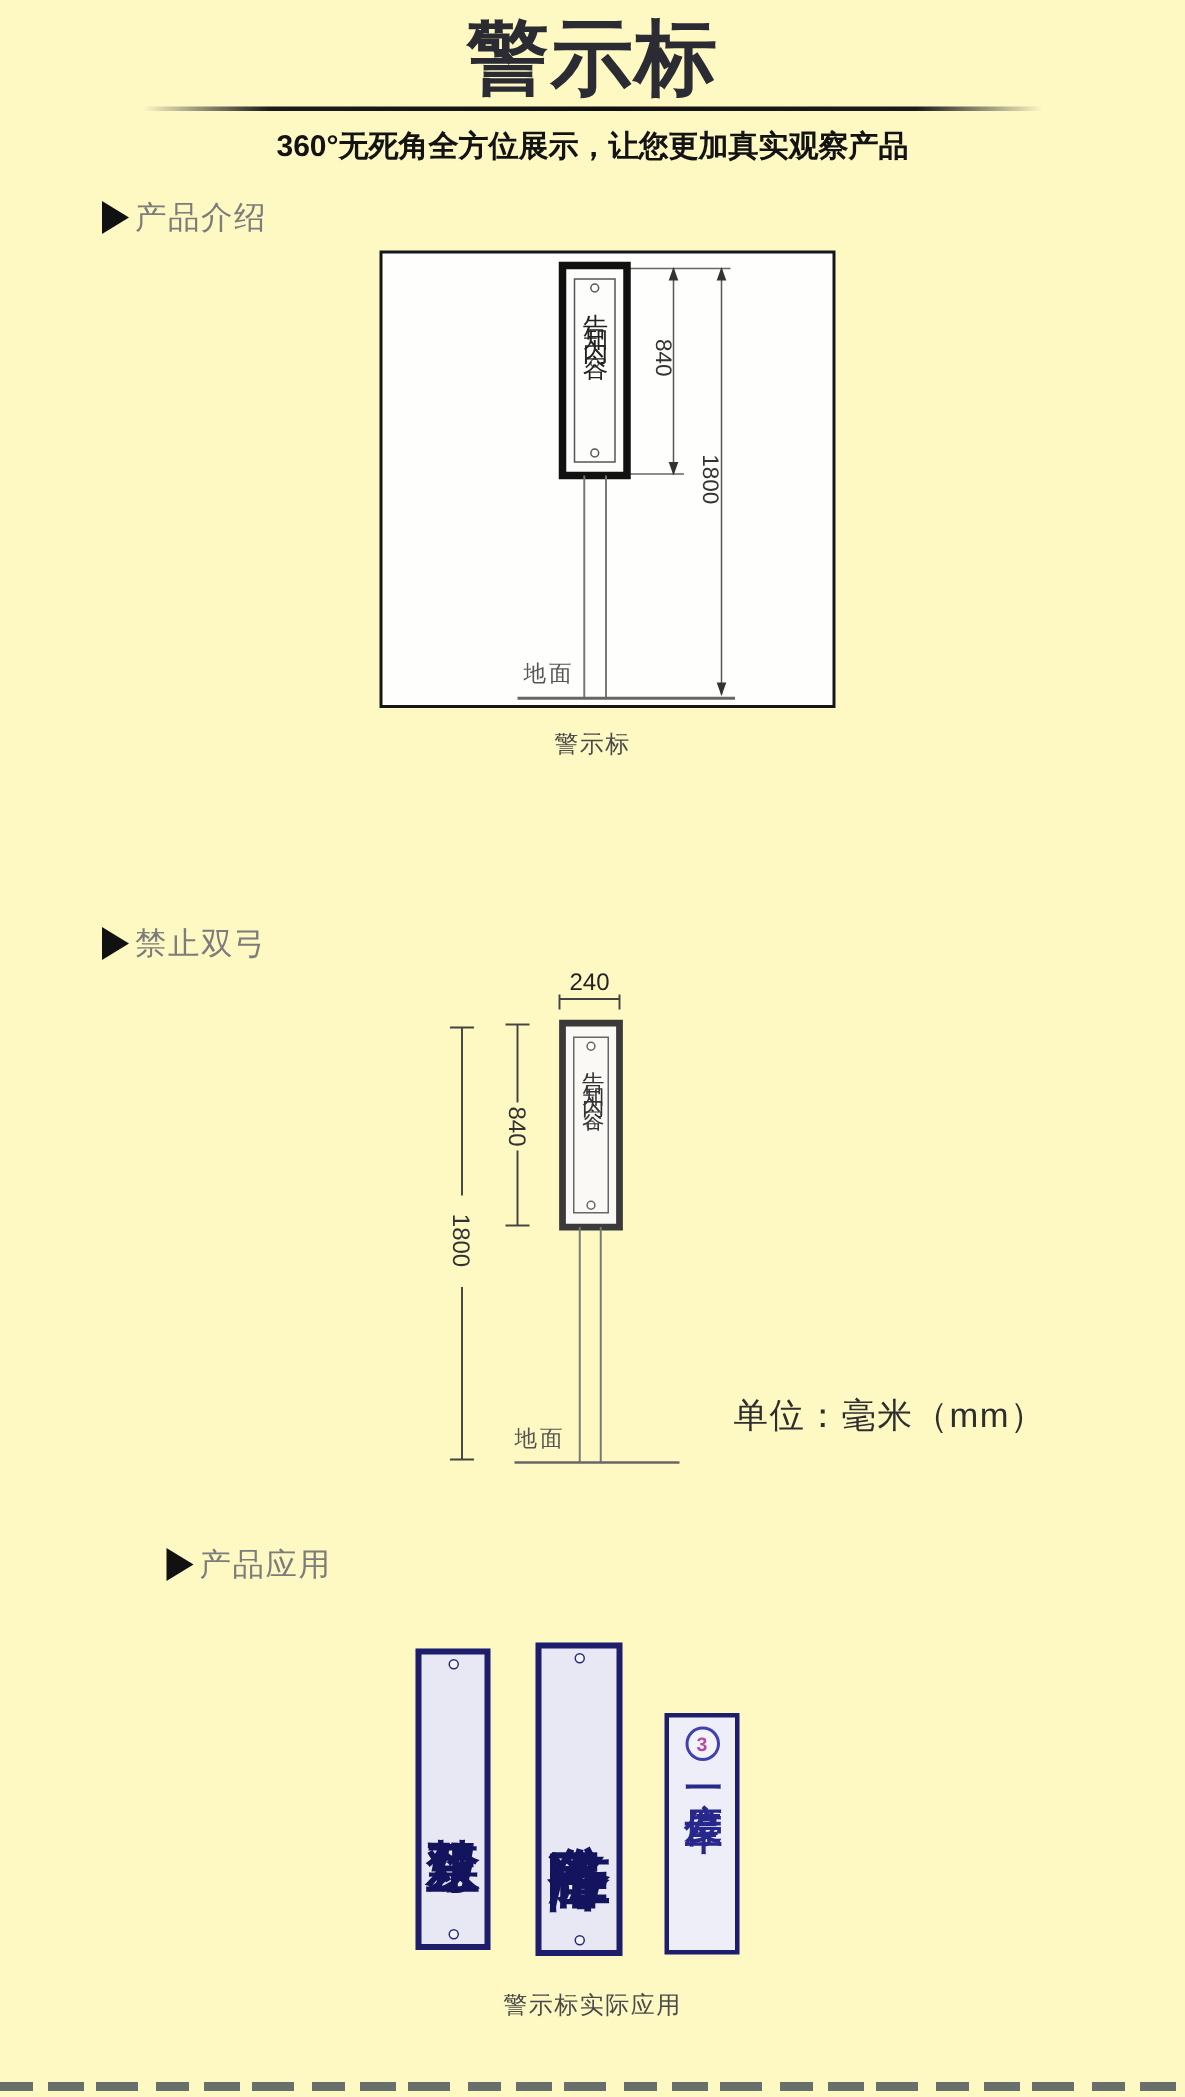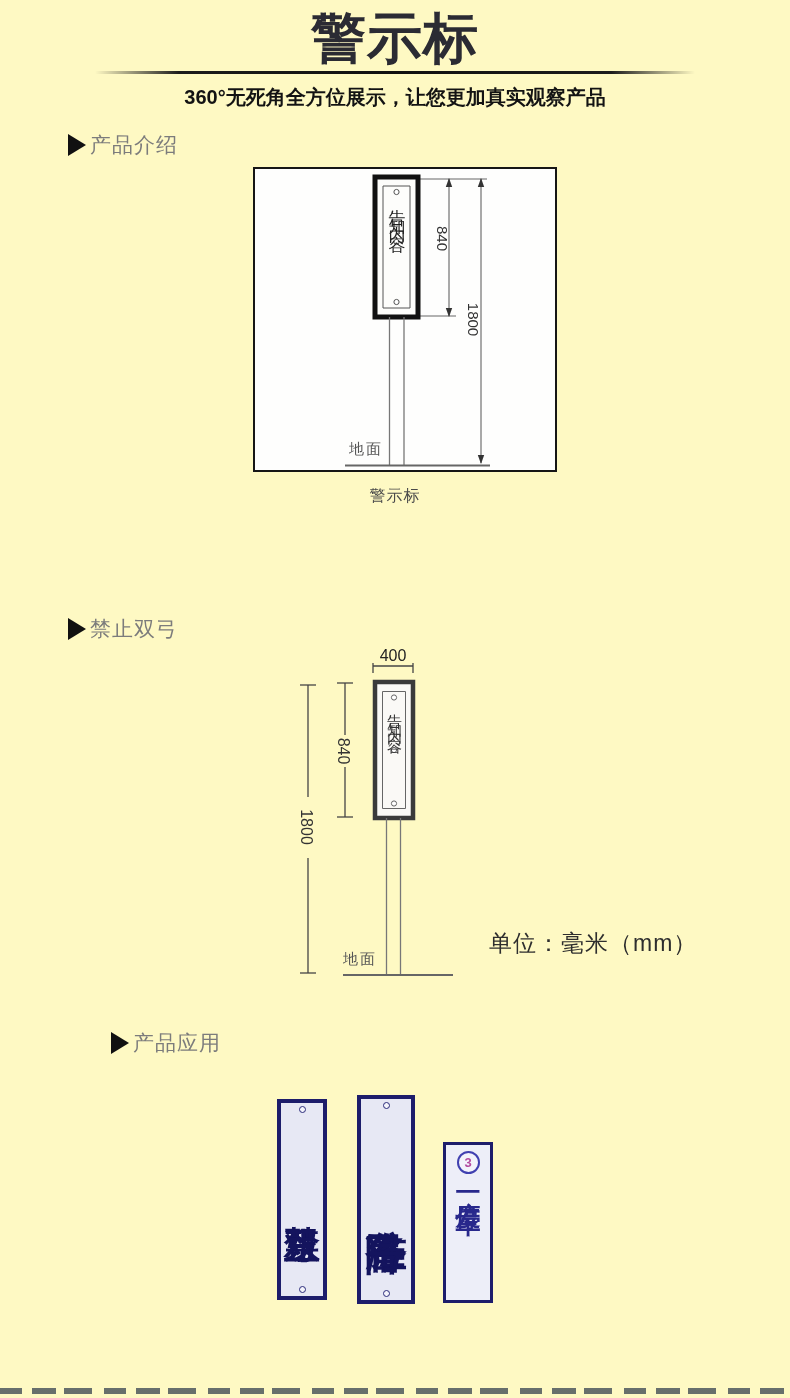--- a/index.html
+++ b/index.html
@@ -184,21 +184,21 @@
       <line x1="23" y1="40" x2="23" y2="152" stroke="#444" stroke-width="1.3"></line>
       <line x1="23" y1="213" x2="23" y2="328" stroke="#444" stroke-width="1.3"></line>
       <line x1="15" y1="40" x2="31" y2="40" stroke="#444" stroke-width="1.3"></line>
       <line x1="15" y1="328" x2="31" y2="328" stroke="#444" stroke-width="1.3"></line>
 
       <line x1="101.5" y1="173" x2="101.5" y2="330" stroke="#777" stroke-width="1.3"></line>
       <line x1="115.5" y1="173" x2="115.5" y2="330" stroke="#777" stroke-width="1.3"></line>
 
       <line x1="58" y1="330" x2="168" y2="330" stroke="#666" stroke-width="1.8"></line>
     </svg>
-    <div class="abs" style="left:88px;top:2px;width:40px;text-align:center;font-size:16px;color:#222;">400</div>
+    <div class="abs" style="left:88px;top:2px;width:40px;text-align:center;font-size:16px;color:#222;">240</div>
     <div class="abs vtext" style="left:92px;top:57px;width:34px;height:100px;font-size:15px;letter-spacing:8px;color:#333;">告知内容</div>
     <div class="abs dim-label" style="left:41px;top:97px;width:34px;font-size:16px;">840</div>
     <div class="abs dim-label" style="left:-1px;top:173px;width:44px;font-size:16px;">1800</div>
     <div class="abs ground-label" style="left:58px;top:305px;">地面</div>
   </div>
 
   <div class="units">单位：毫米（mm）</div>
 
   <div class="sec" style="top:1029px;margin-left:43px;">
     <div class="sec-tri"></div>
@@ -215,16 +215,17 @@
     <div class="plate-hole"></div>
     <div class="plate-text">准备降弓</div>
     <div class="plate-hole"></div>
   </div>
 
   <div class="plate plate3">
     <div class="badge3">3</div>
     <div class="plate-text">一度停车</div>
   </div>
 
+  <div class="caption" style="top:1327px;">警示标实际应用</div>
 
   <div class="bottom-dashes"></div>
 
 </div>
 
 </body></html>

